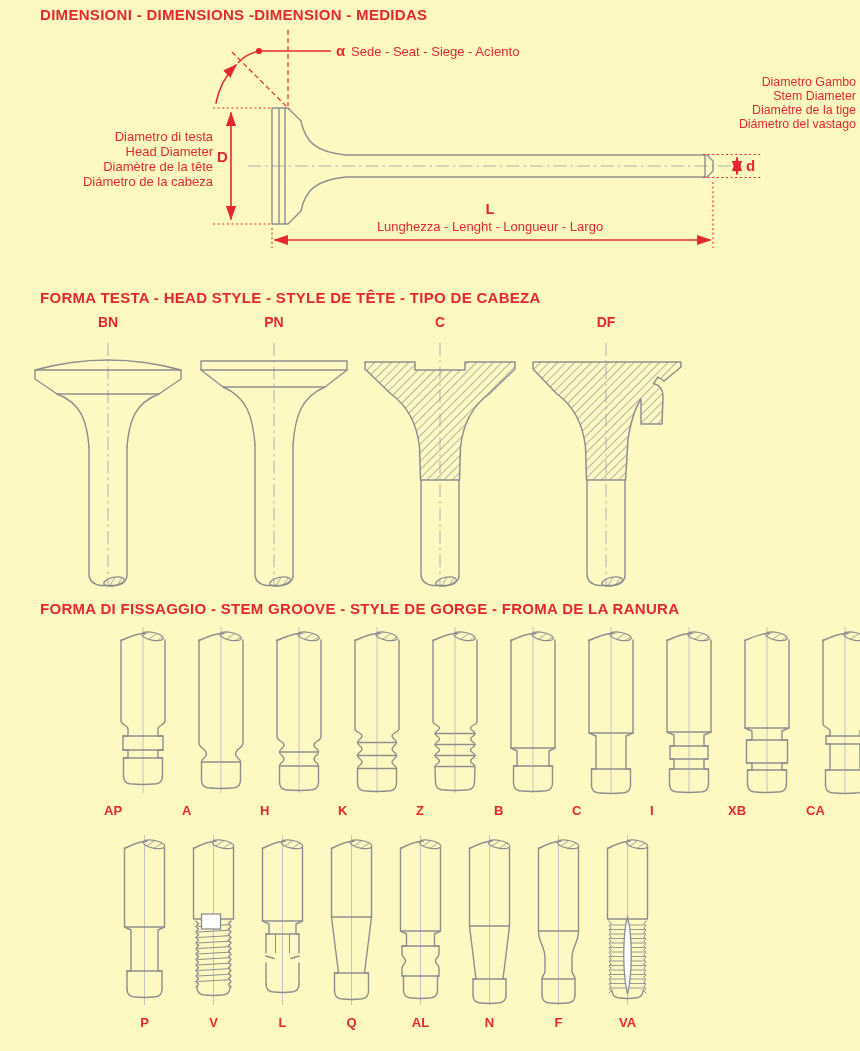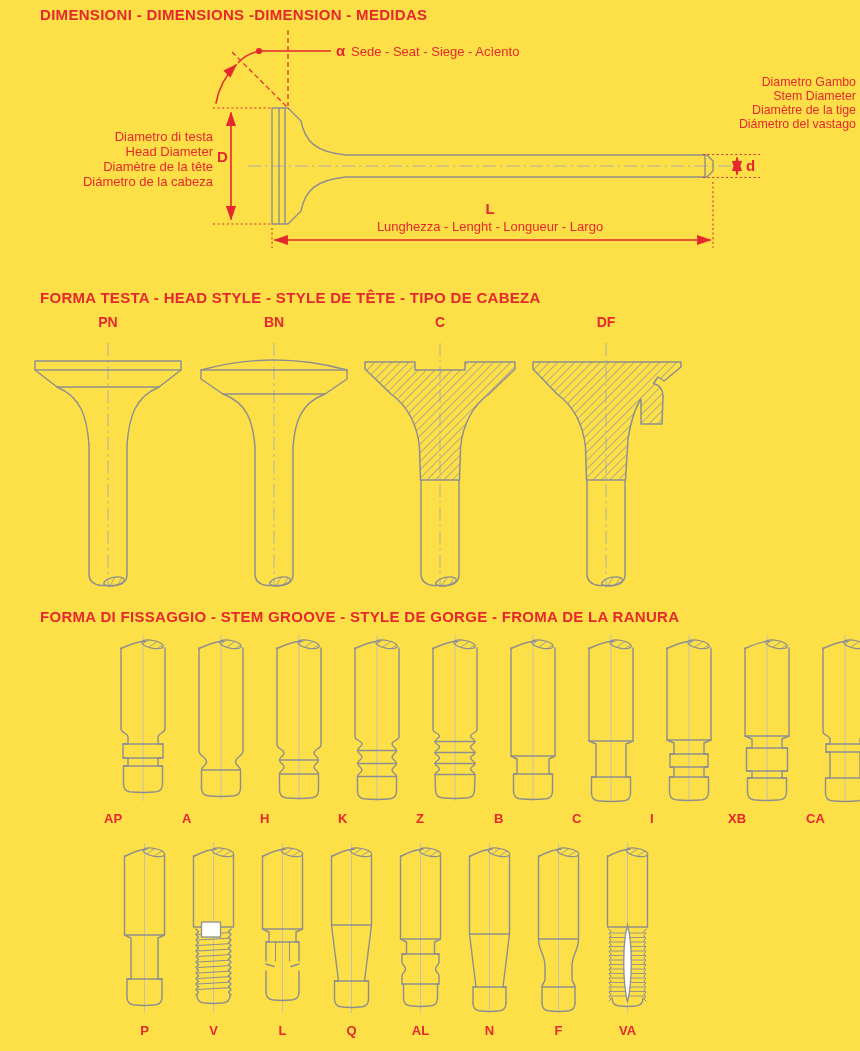--- a/index.html
+++ b/index.html
@@ -1,16 +1,16 @@
 <!DOCTYPE html>
 <html><head>
 <meta charset="utf-8">
 <style>
   html,body{margin:0;padding:0;background:#fff;}
-  .page{position:relative;width:860px;height:1051px;background:#fde047;overflow:hidden;
+  .page{position:relative;width:860px;height:1051px;background:#fef9c3;overflow:hidden;
         font-family:"Liberation Sans",sans-serif;}
   .section-title{color:#E5282E;font-weight:700;font-size:15px;letter-spacing:.3px;}
   
   .g{fill:none;stroke:#8e8e8e;stroke-width:1.4;stroke-linejoin:round;stroke-linecap:round;}
   .h{fill:url(#hz);stroke:#8e8e8e;stroke-width:1.5;stroke-linejoin:round;}
   .cl{fill:none;stroke:#aeaeae;stroke-width:1;stroke-dasharray:13 4 2.5 4;}
   .clt{fill:none;stroke:#bdbdbd;stroke-width:.9;}
   .wk{fill:#fff;stroke:#8e8e8e;stroke-width:1.3;}
   .hzf{fill:url(#hz);stroke:#8e8e8e;stroke-width:1.2;}
   
@@ -23,21 +23,21 @@
   .rb{fill:#E5282E;font-size:15px;font-weight:700;}
   svg text{font-family:"Liberation Sans",sans-serif;}
   .dims{position:relative;height:262px;}
   .dims .section-title{position:absolute;left:40px;top:6px;}
   .dims svg{position:absolute;left:0;top:0;}
   .head-section{margin-top:27px;}
   .head-section .section-title{margin-left:40px;}
   .head-row{display:flex;margin-left:25px;margin-top:8px;}
   .hcol{width:166px;text-align:center;}
   .hlabel{color:#E5282E;font-weight:700;font-size:14px;height:18px;margin-bottom:5px;}
-  .groove-section{margin-top:12px;}
+  .groove-section{margin-top:4px;}
   .groove-section .section-title{margin-left:40px;}
   .grow{display:flex;}
   .grow1{margin-left:104px;margin-top:8px;}
   .grow2{margin-left:110px;margin-top:12px;}
   .gcol1{width:78px;text-align:left;}
   .gcol2{width:69px;text-align:center;}
   .glabel{color:#E5282E;font-weight:700;font-size:13px;height:18px;margin-top:2px;}
 </style>
 </head>
 <body>
@@ -94,34 +94,34 @@
       <text class="rs" text-anchor="end" x="856" y="128">Diámetro del vastago</text>
       <text class="rb" x="746" y="171">d</text>
       <text class="rb" text-anchor="middle" x="490" y="214">L</text>
       <text class="rt" text-anchor="middle" x="490" y="231">Lunghezza - Lenght - Longueur - Largo</text>
     </svg>
   </section>
 
   <section class="head-section">
     <div class="section-title">FORMA TESTA - HEAD STYLE - STYLE DE TÊTE - TIPO DE CABEZA</div>
     <div class="head-row" id="head-row">
+        <div class="hcol"><div class="hlabel">BN</div><svg width="166" height="255" viewBox="0 0 166 255">
+            <path class="cl" d="M83 6 V250"></path>
+            <path class="g" d="M10 42 V33 Q83 13 156 33 V42 L134 57 H32 Z"></path>
+            <path class="g" d="M10 33 H156"></path>
+            <path class="g" d="M32 57 C56 66 62 84 64 110 M134 57 C110 66 104 84 102 110"></path>
+            <path class="g" d="M64 110 V237 Q64 247 76 248.5 H90 Q102 247 102 238 V110"></path>
+            <ellipse class="hzf" cx="89" cy="244.5" rx="10.5" ry="4.2" transform="rotate(-12 89 244.5)"></ellipse>
+          </svg></div>
         <div class="hcol"><div class="hlabel">PN</div><svg width="166" height="255" viewBox="0 0 166 255">
             <path class="cl" d="M83 6 V250"></path>
             <path class="g" d="M10 24 H156 V33 L134 50 H32 L10 33 Z"></path>
             <path class="g" d="M10 33 H156"></path>
             <path class="g" d="M32 50 C56 60 62 80 64 108 M134 50 C110 60 104 80 102 108"></path>
             <path class="g" d="M64 108 V237 Q64 247 76 248.5 H90 Q102 247 102 238 V108"></path>
-            <ellipse class="hzf" cx="89" cy="244.5" rx="10.5" ry="4.2" transform="rotate(-12 89 244.5)"></ellipse>
-          </svg></div>
-        <div class="hcol"><div class="hlabel">BN</div><svg width="166" height="255" viewBox="0 0 166 255">
-            <path class="cl" d="M83 6 V250"></path>
-            <path class="g" d="M10 42 V33 Q83 13 156 33 V42 L134 57 H32 Z"></path>
-            <path class="g" d="M10 33 H156"></path>
-            <path class="g" d="M32 57 C56 66 62 84 64 110 M134 57 C110 66 104 84 102 110"></path>
-            <path class="g" d="M64 110 V237 Q64 247 76 248.5 H90 Q102 247 102 238 V110"></path>
             <ellipse class="hzf" cx="89" cy="244.5" rx="10.5" ry="4.2" transform="rotate(-12 89 244.5)"></ellipse>
           </svg></div>
         <div class="hcol"><div class="hlabel">C</div><svg width="166" height="255" viewBox="0 0 166 255">
             <path class="cl" d="M83 6 V250"></path>
             <path class="h" d="M8 25 H58 V33 H108 V25 H158 V32 L132 57 C114 70 106 88 103.5 110 L102.5 143 H63.5 L62.5 110 C60 88 52 70 34 57 L8 32 Z"></path>
             <path class="g" d="M64 143 V237 Q64 247 76 248.5 H90 Q102 247 102 238 V143"></path>
             <ellipse class="hzf" cx="89" cy="244.5" rx="10.5" ry="4.2" transform="rotate(-12 89 244.5)"></ellipse>
           </svg></div>
         <div class="hcol"><div class="hlabel">DF</div><svg width="166" height="255" viewBox="0 0 166 255">
             <path class="cl" d="M83 6 V250"></path>

